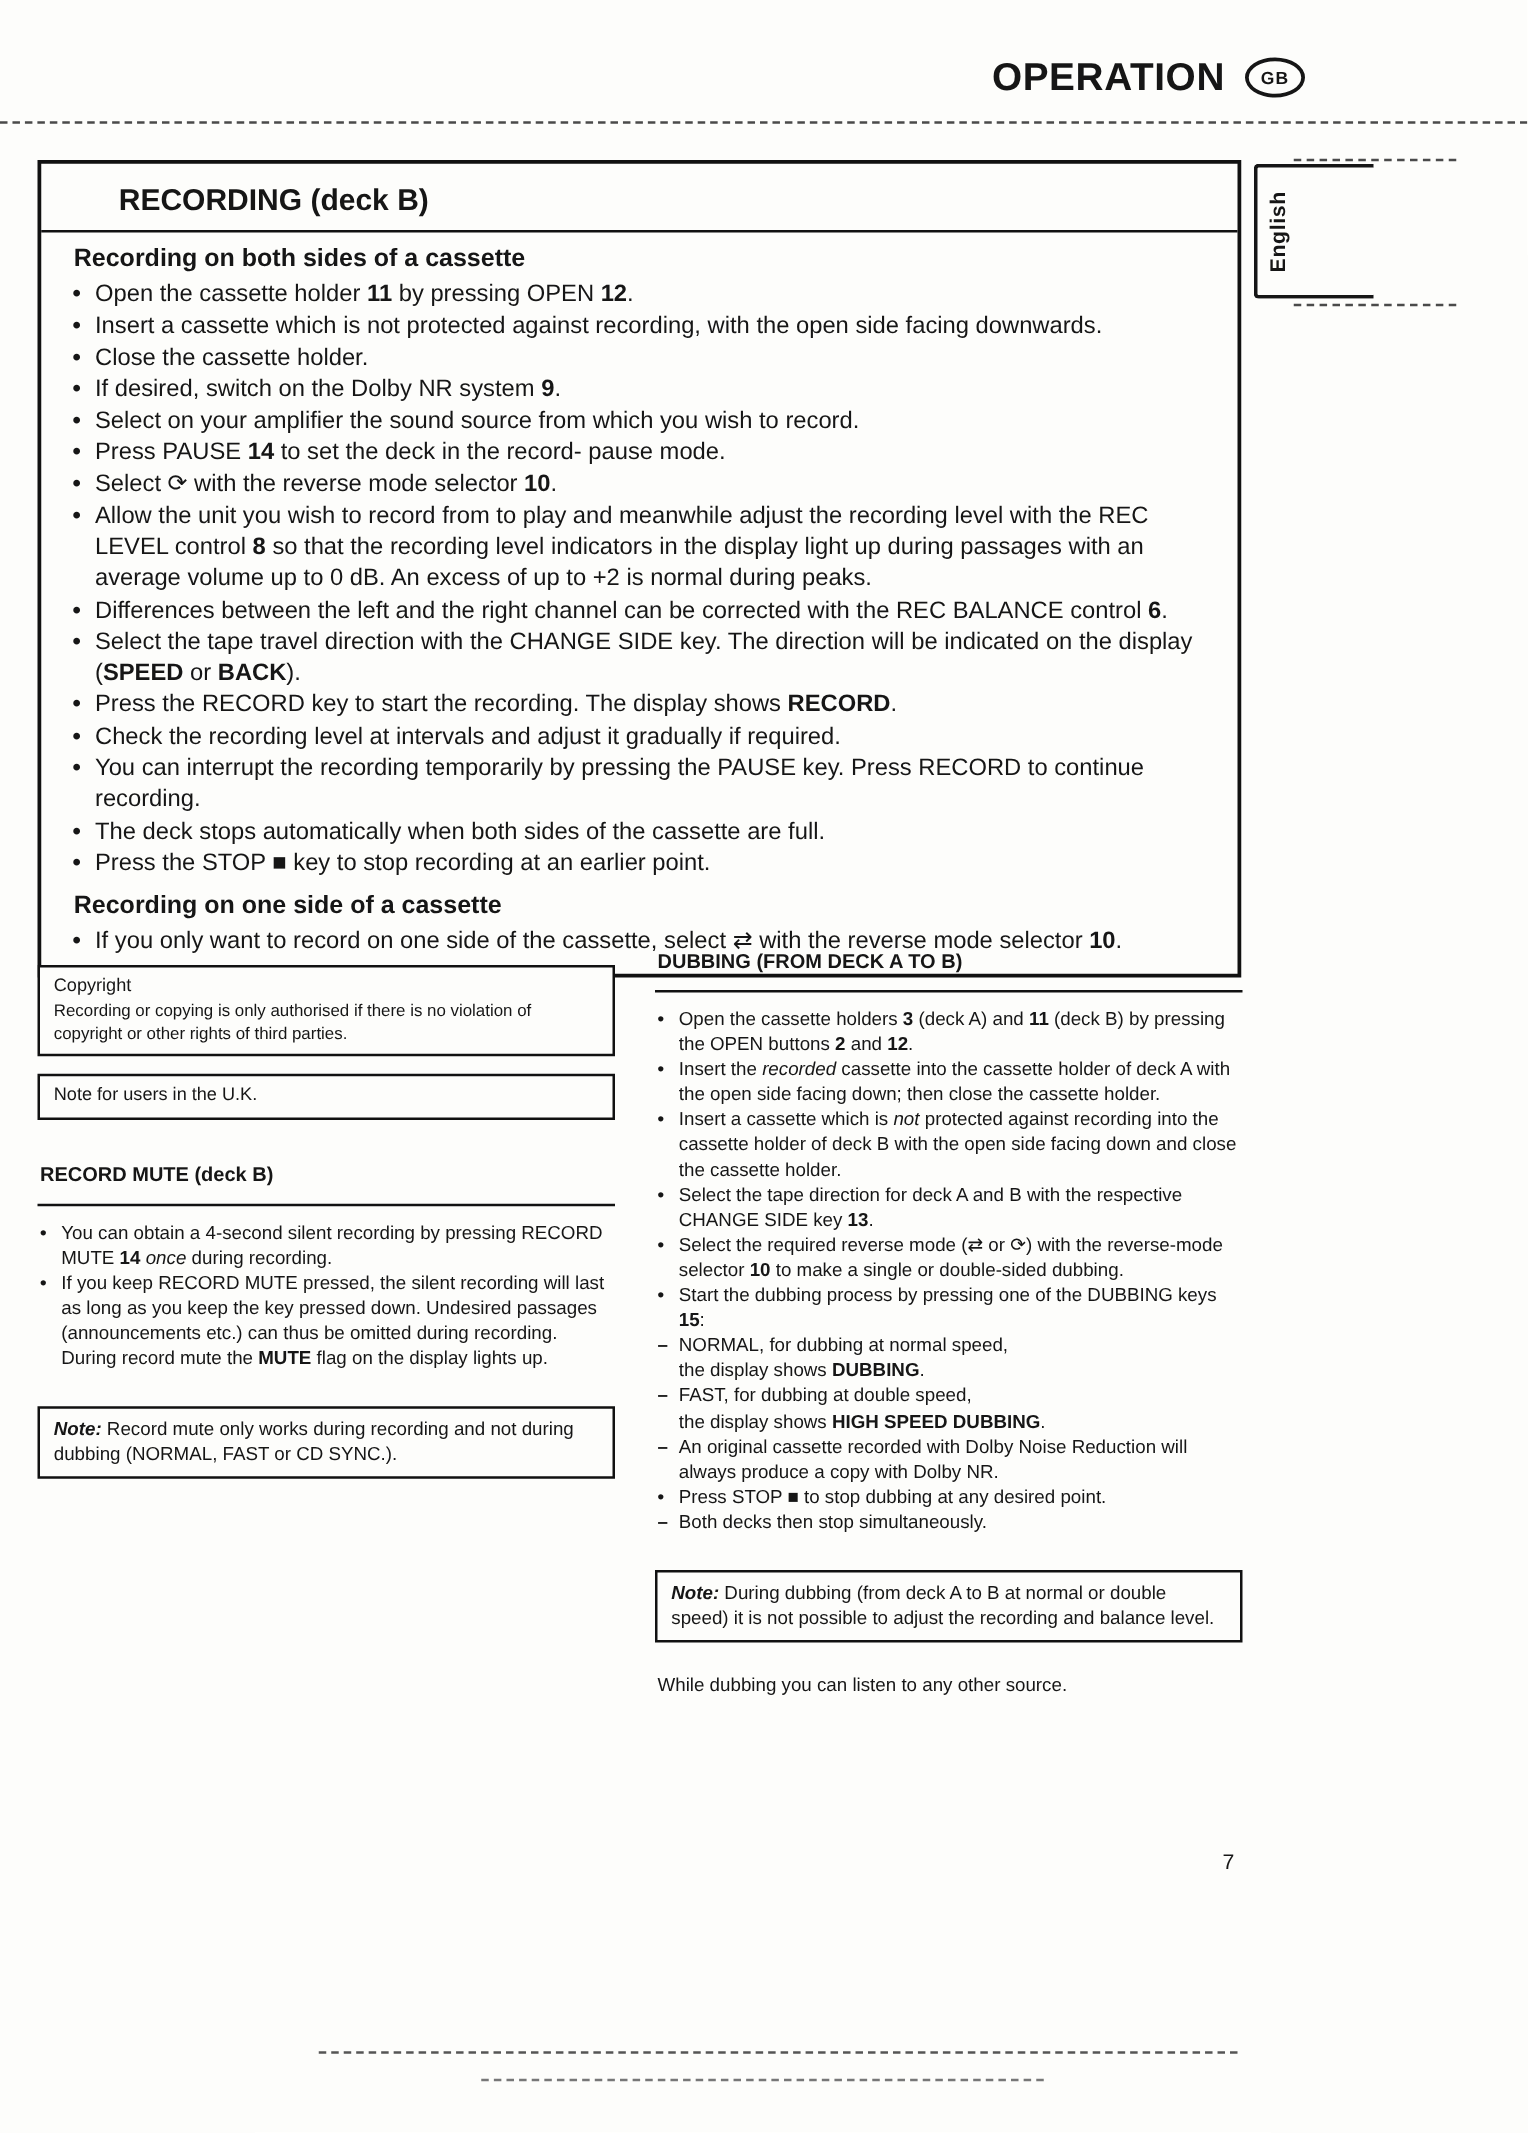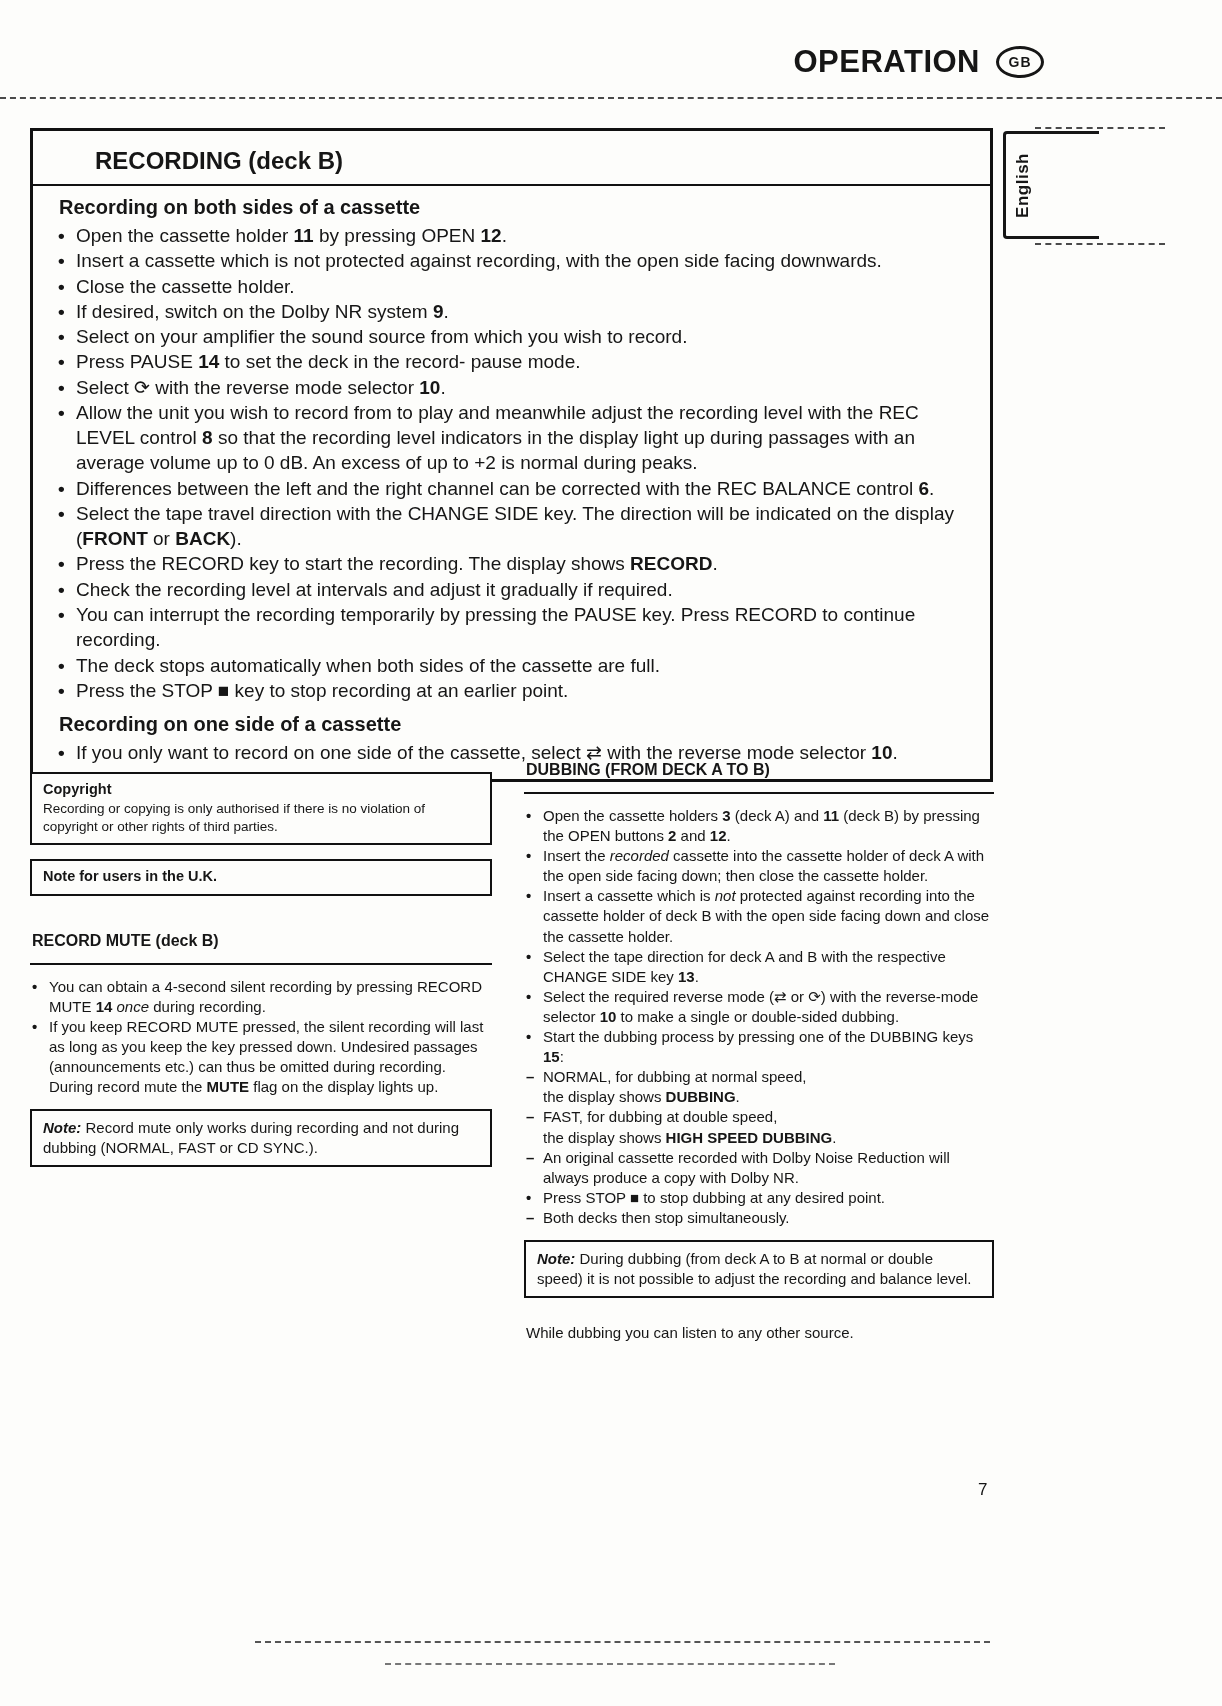--- a/index.html
+++ b/index.html
@@ -37,28 +37,28 @@
   .subhead { font-size:20px; font-weight:bold; margin:10px 0 4px 6px; }
   .list .li { display:flex; font-size:19px; line-height:1.33; }
   .list .marker { flex:0 0 23px; padding-left:5px; font-weight:bold; }
   .list .text { flex:1; }
 
   
   .col { position:absolute; }
   .col.left { left:30px; top:772px; width:462px; }
   .col.right { left:524px; top:761px; width:470px; }
   .framed-box { border:2px solid #111; padding:7px 11px; margin-bottom:14px; background:#fdfdfb; }
-  .framed-title { font-weight:bold; font-size:14.5px; margin-bottom:3px; }
+  .framed-title { font-weight:normal; font-size:14.5px; margin-bottom:3px; }
   .framed-body { font-size:13.5px; line-height:1.32; }
   .col-heading { font-weight:bold; font-size:16px; padding:0 0 13px 2px;
     border-bottom:2.5px solid #111; margin-bottom:12px; }
   .mt-big { margin-top:36px; }
   .list.small .li { font-size:15px; line-height:1.34; }
   .list.small .marker { flex:0 0 19px; padding-left:2px; }
-  .framed-box.note { margin-top:12px; }
+  .framed-box.note { margin-top:28px; }
   .framed-box.note .framed-body { font-size:15px; }
   .footer-line { font-size:15px; margin-top:26px; padding-left:2px; }
 
   .page-number { position:absolute; left:978px; top:1480px; font-size:17px; }
   .bottom-dash1 { position:absolute; top:1641px; left:255px; width:735px; border-top:2px dashed #555; }
   .bottom-dash2 { position:absolute; top:1663px; left:385px; width:450px; border-top:2px dashed #777; }
 </style>
 </head>
 <body>
 
@@ -114,21 +114,21 @@
           <div class="li">
             <span class="marker">•</span>
             <span class="text">Allow the unit you wish to record from to play and meanwhile adjust the recording level with the REC LEVEL control <b>8</b> so that the recording level indicators in the display light up during passages with an average volume up to 0 dB. An excess of up to +2 is normal during peaks.</span>
           </div>
           <div class="li">
             <span class="marker">•</span>
             <span class="text">Differences between the left and the right channel can be corrected with the REC BALANCE control <b>6</b>.</span>
           </div>
           <div class="li">
             <span class="marker">•</span>
-            <span class="text">Select the tape travel direction with the CHANGE SIDE key. The direction will be indicated on the display (<b>FRONT</b> or <b>BACK</b>).</span>
+            <span class="text">Select the tape travel direction with the CHANGE SIDE key. The direction will be indicated on the display (<b>SPEED</b> or <b>BACK</b>).</span>
           </div>
           <div class="li">
             <span class="marker">•</span>
             <span class="text">Press the RECORD key to start the recording. The display shows <b>RECORD</b>.</span>
           </div>
           <div class="li">
             <span class="marker">•</span>
             <span class="text">Check the recording level at intervals and adjust it gradually if required.</span>
           </div>
           <div class="li">

